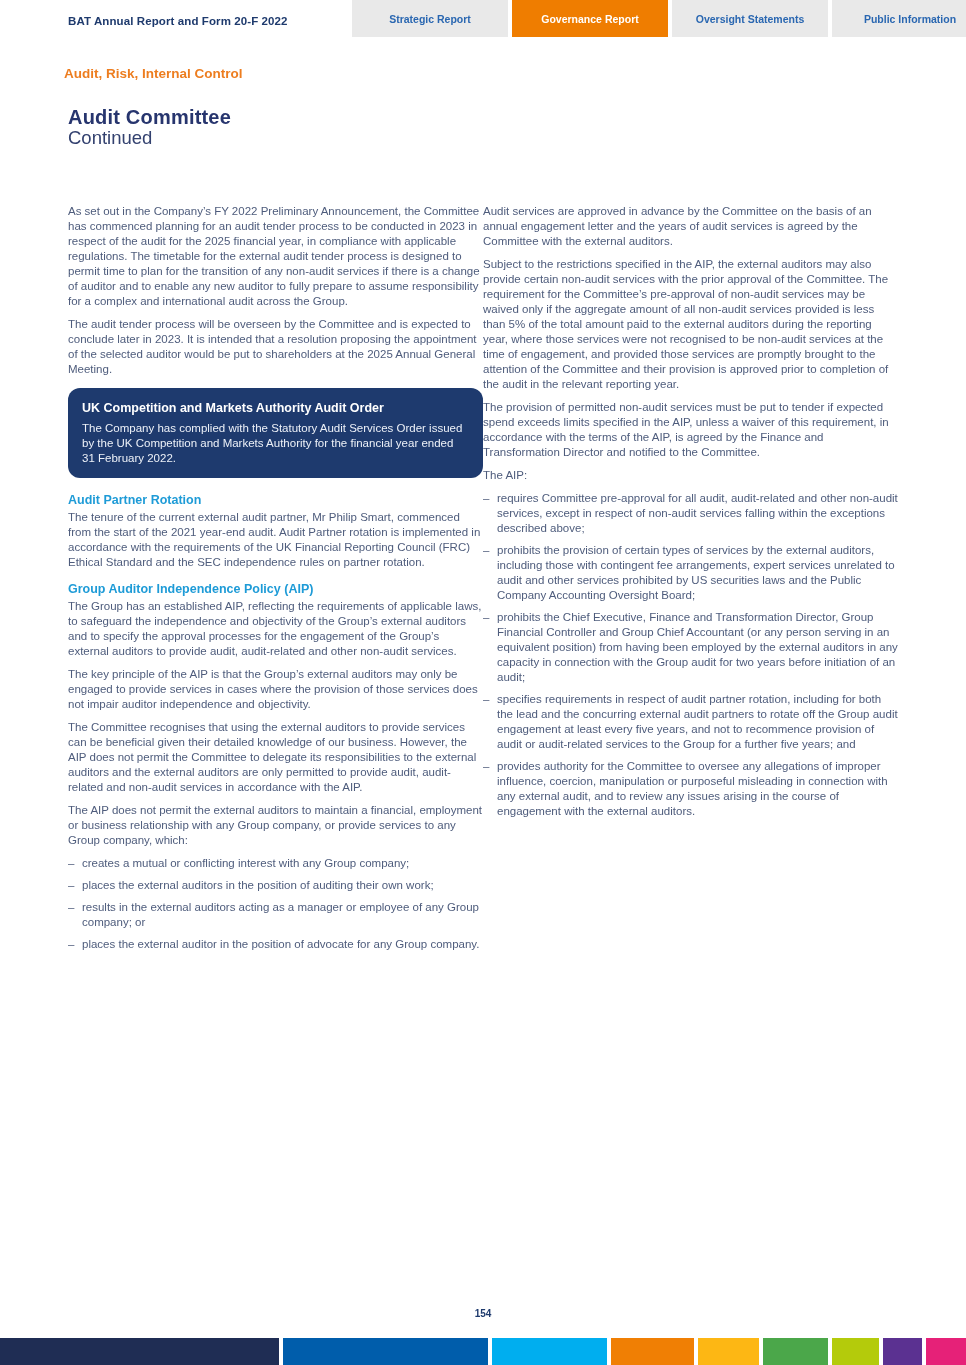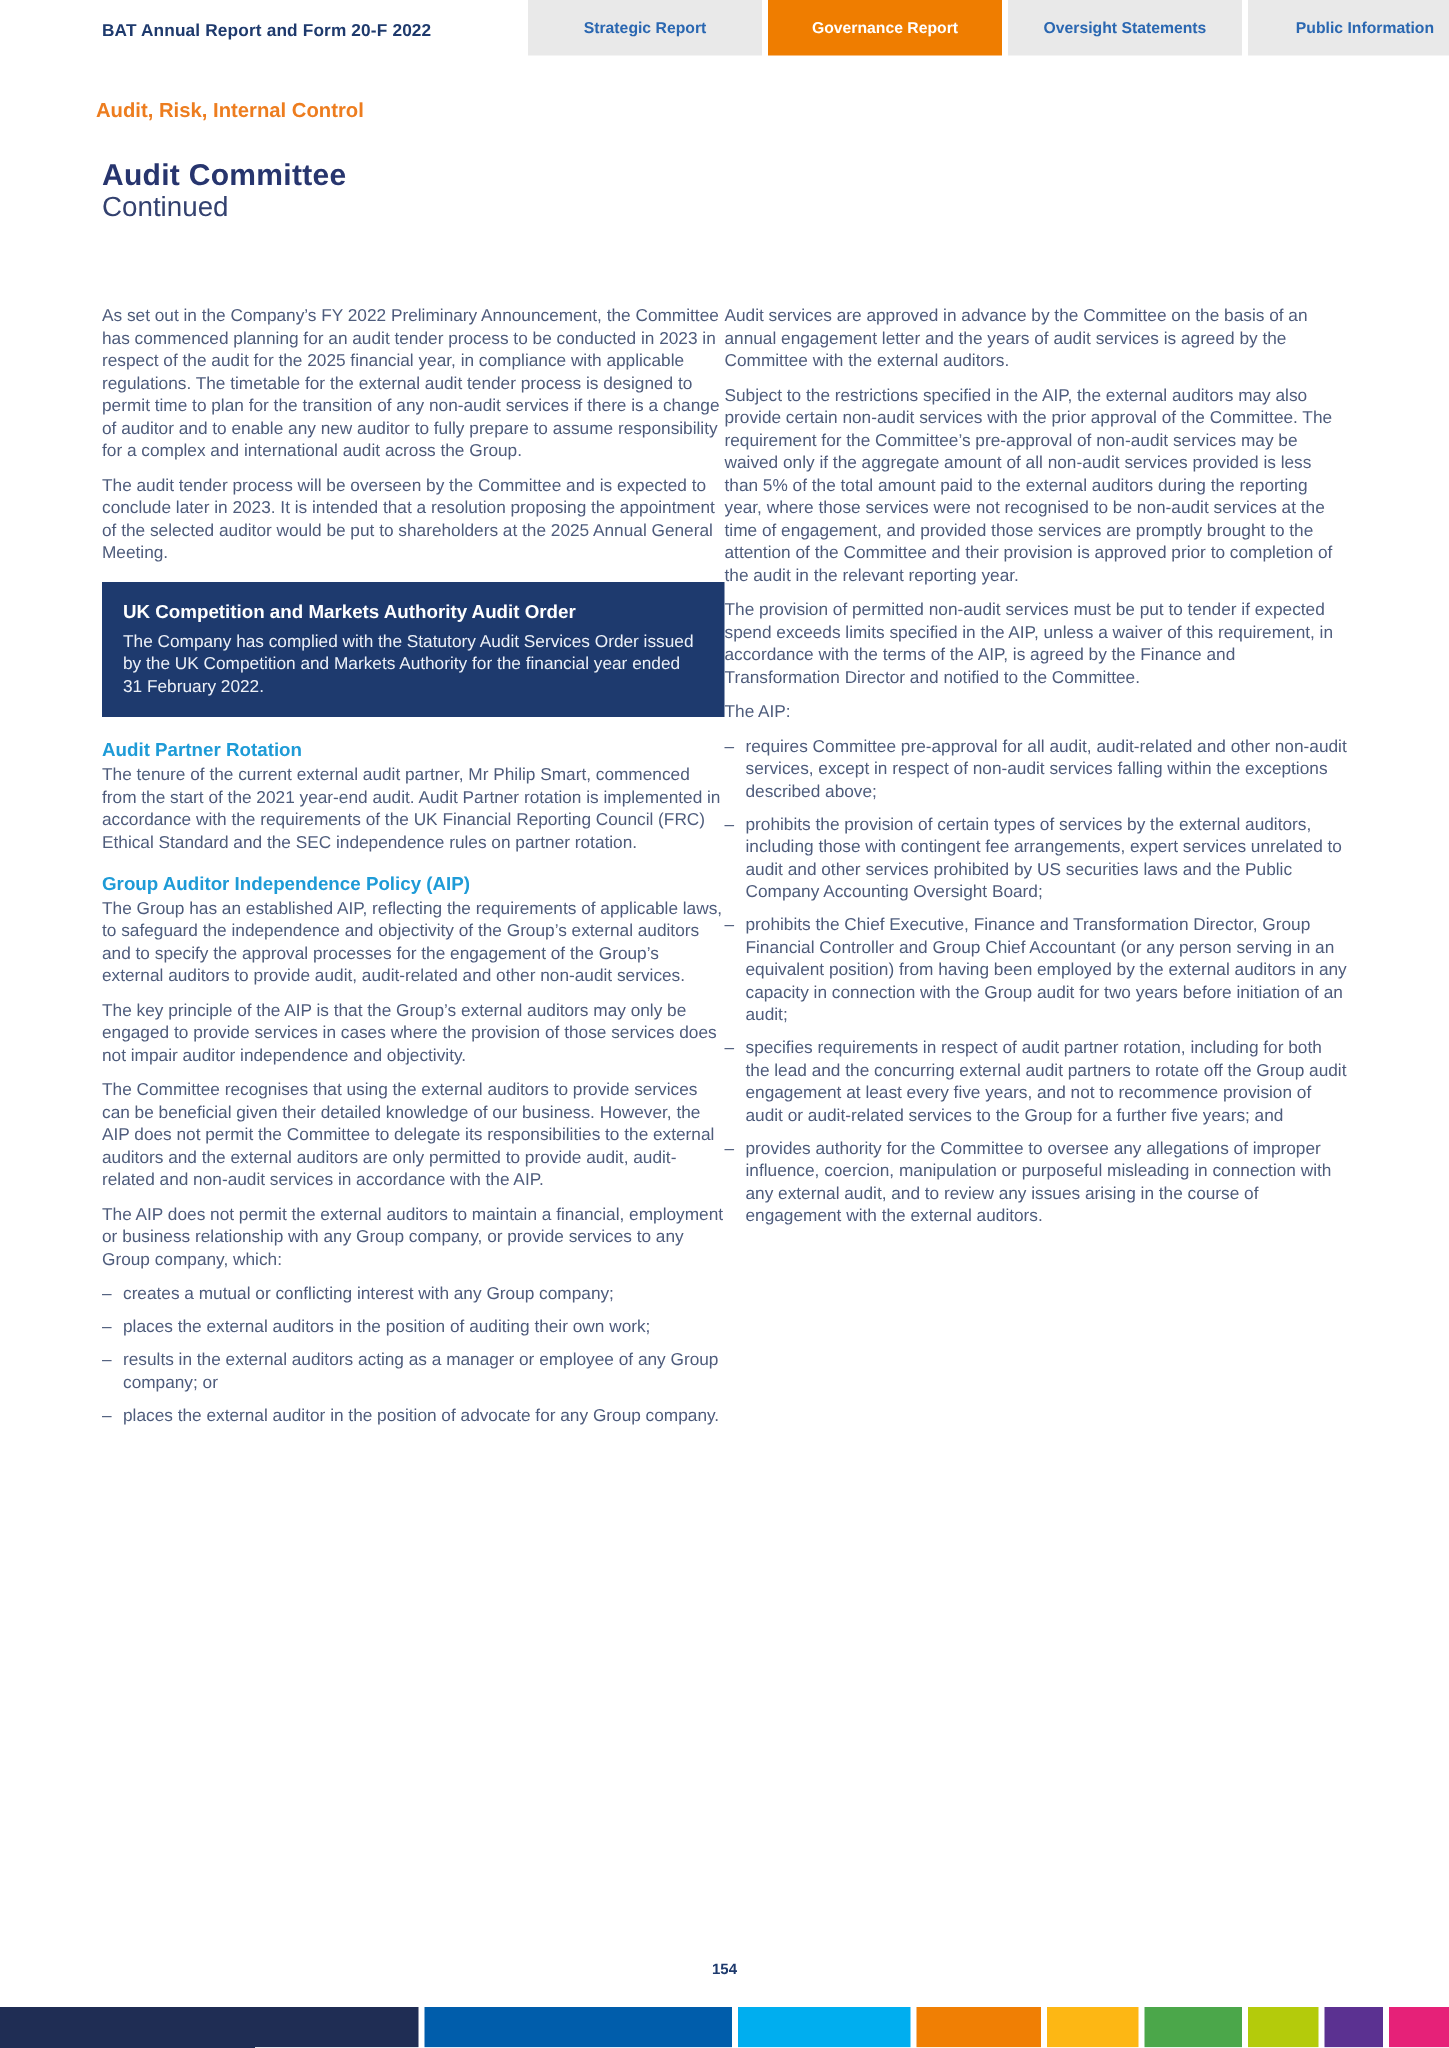--- a/index.html
+++ b/index.html
@@ -37,21 +37,21 @@
   
   .columns {
     position:absolute; left:68px; top:204px; width:830px;
     display:flex; 
   }
   .col { flex:1 1 0; min-width:0; }
   .body-p {
     font-size:11.5px; line-height:15px; color:#4e5c7c; margin:0 0 8px;
   }
   .callout {
-    background:#1e3a6e; padding:13px 14px 12px; margin:11px 0 15px;
+    background:#1e3a6e; padding:13px 14px 12px; margin:11px 0 15px;border-radius:12px;
   }
   .callout-title {
     font-size:12.5px; font-weight:700; color:#ffffff; margin:0 0 6px;
   }
   .callout-body {
     font-size:11.5px; line-height:15px; color:#edf1f8; margin:0;
   }
   .sub-h {
     font-size:12.5px; font-weight:700; color:#1e9bd7; margin:12px 0 3px;
   }

